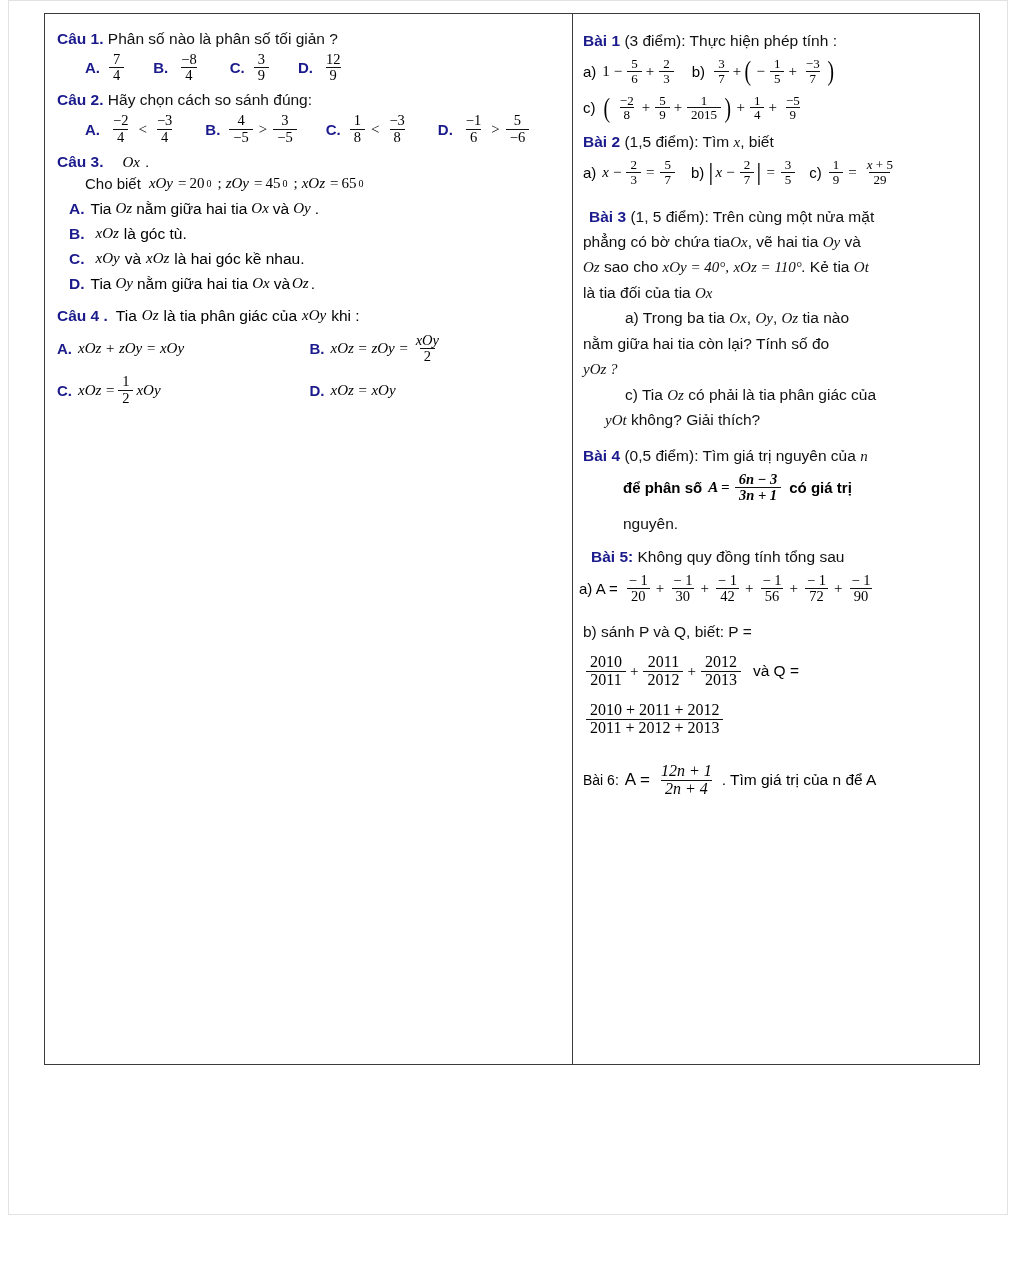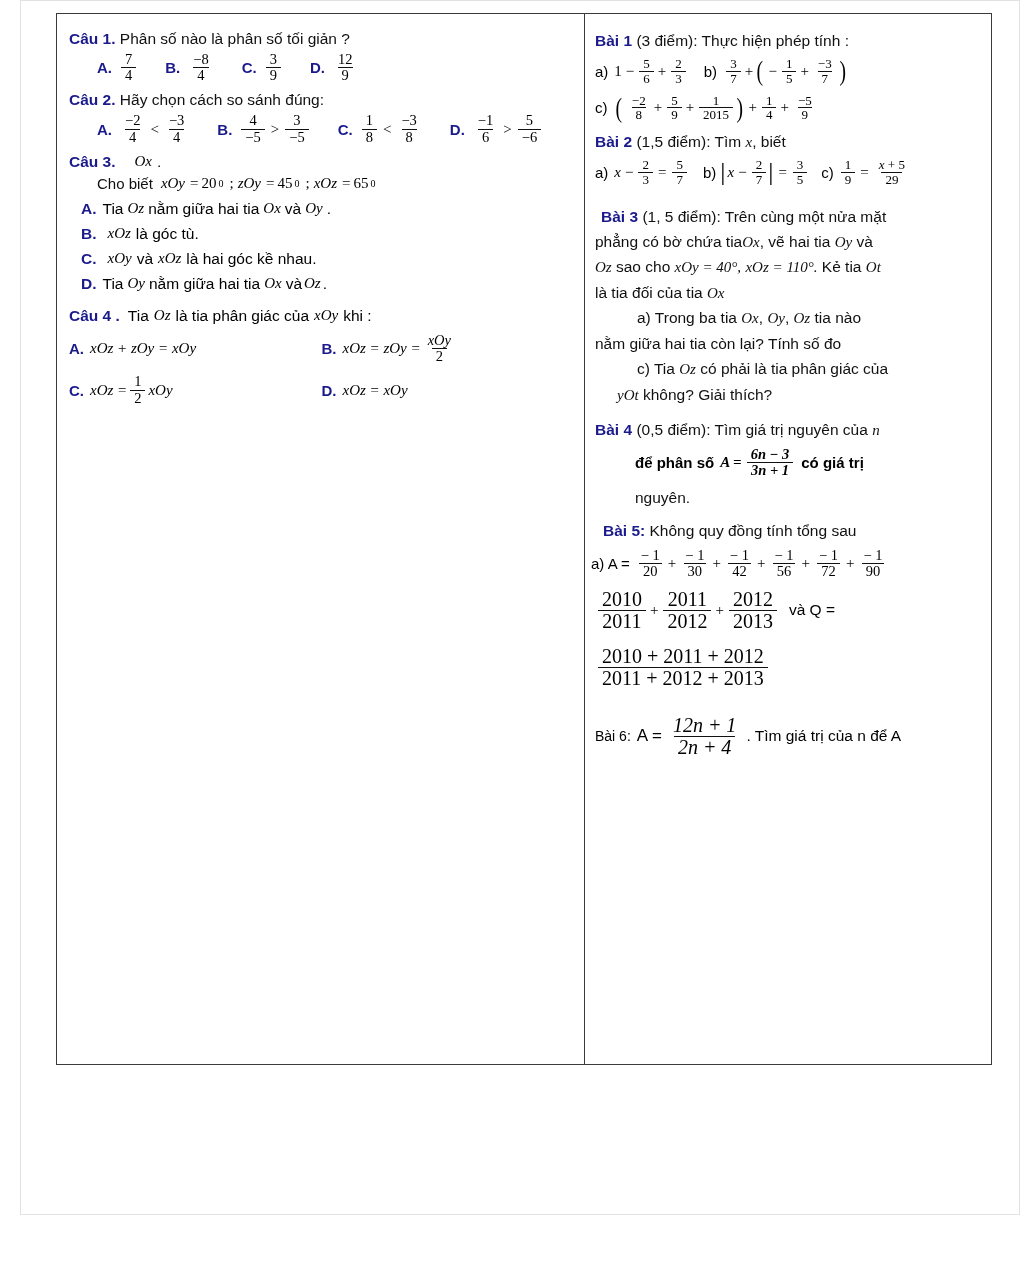--- a/index.html
+++ b/index.html
@@ -10,21 +10,21 @@
   }
   #page {
     position: relative;
     width: 1024px;
     height: 1280px;
     background: #ffffff;
     overflow: hidden;
   }
   .sheet {
     position: absolute;
-    left: 20px;
+    left: 8px;
     top: 0px;
     width: 1000px;
     height: 1215px;
     background: #ffffff;
     border: 1px solid #e2e2e2;
     box-sizing: border-box;
   }
   .exam-frame {
     position: absolute;
     left: 35px;
@@ -82,21 +82,21 @@
     flex-direction: column;
     align-items: center;
     vertical-align: middle;
     margin: 0 3px;
     font-family: "Liberation Serif", serif;
     line-height: 1.05;
   }
   .frac .num { padding: 0 4px; font-size: 14.5px; }
   .frac .den { padding: 0 4px; font-size: 14.5px; border-top: 1px solid #111; }
   .frac.sm .num, .frac.sm .den { font-size: 13px; }
-  .frac.bg .num, .frac.bg .den { font-size: 20px; }
+  .frac.bg .num, .frac.bg .den { font-size: 16px; }
   .paren {
     display: inline-flex;
     align-items: center;
     font-size: 28px;
     font-family: "Liberation Serif", serif;
     font-weight: 300;
     line-height: 1;
     transform: scaleX(0.7);
   }
   .absbar {
@@ -234,21 +234,21 @@
                 <span class="den">6</span>
               </span>
             <span class="eq">&gt;</span>
             <span class="frac">
                 <span class="num">5</span>
                 <span class="den">−6</span>
               </span>
           </span>
         </div>
 
-        <div class="q-head" style="display:flex;align-items:flex-start;flex-wrap:wrap;">
+        <div class="q-head" style="display:flex;align-items:flex-end;flex-wrap:wrap;">
           <span class="lbl" style="margin-right:14px;">Câu 3.</span>
           <span class="mi" style="margin:0 5px;">Ox</span>
           <span class="blk">.</span>
         </div>
         <div class="mathline indent">
           <span class="blk" style="margin-right:8px;">Cho biết</span>
           <span class="mi">xOy</span>
           <span class="eq">=</span>
           <span class="mn">20</span>
             <sup class="deg">0</sup>
@@ -476,20 +476,23 @@
           <span>a)</span>
           <span>Trong ba tia</span>
           <span class="mi">Ox</span>,
           <span class="mi">Oy</span>,
           <span class="mi">Oz</span>
           <span>tia nào</span>
         </div>
         <div class="right-para tight">
           <span>nằm giữa hai tia còn lại? Tính số đo</span>
         </div>
+        <div class="right-para tight">
+          <span class="mi">yOz ?</span>
+        </div>
         <div class="right-para tight" style="margin-left:42px;">
           <span>c)</span>
           <span>Tia</span>
           <span class="mi">Oz</span>
           <span>có phải là tia phân giác của</span>
         </div>
         <div class="right-para tight" style="margin-left:22px;">
           <span class="mi">yOt</span>
           <span>không? Giải thích?</span>
         </div>
@@ -540,20 +543,23 @@
           <span class="op">+</span>
           <span class="frac">
               <span class="num">− 1</span>
               <span class="den">72</span>
             </span>
           <span class="op">+</span>
           <span class="frac">
               <span class="num">− 1</span>
               <span class="den">90</span>
             </span>
+        </div>
+        <div class="right-para" style="margin-top:16px;">
+          <span>b) sánh P và Q, biết: P =</span>
         </div>
         <div class="mathline" style="margin-top:10px;">
           <span class="frac bg">
               <span class="num">2010</span>
               <span class="den">2011</span>
             </span>
           <span class="op">+</span>
           <span class="frac bg">
               <span class="num">2011</span>
               <span class="den">2012</span>

